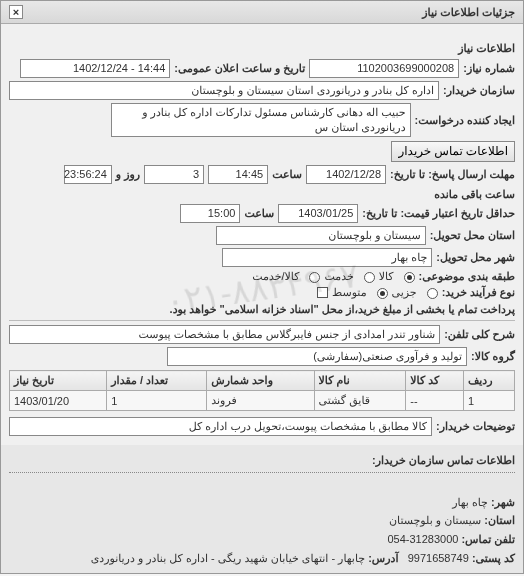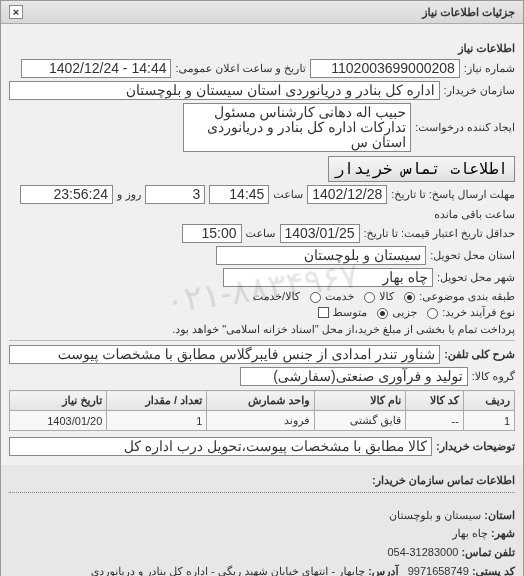--- a/index.html
+++ b/index.html
@@ -35,37 +35,38 @@
   }
   .row {
     display: flex;
     align-items: center;
     gap: 4px;
     margin: 3px 0;
     flex-wrap: wrap;
   }
   .label {
     white-space: nowrap;
+    font-weight: bold;
   }
   .field, .field-ro {
     background: #fff;
     border: 1px solid #888;
     padding: 1px 4px;
     font-family: inherit;
-    font-size: 14px;
+    font-size: 11px;
     min-height: 17px;
     line-height: 15px;
   }
   .field-ro { background: #fff; }
   .btn {
     background: linear-gradient(#f8f8f8,#e0e0e0);
     border: 1px solid #888;
     padding: 2px 6px;
-    font-family: Liberation Mono, monospace;
-    font-size: 16px;
+    font-family: Liberation Serif, serif;
+    font-size: 12px;
     cursor: pointer;
   }
   .radio-group { display: flex; align-items: flex-end; gap: 10px; }
   .radio-dot, .radio-empty {
     width: 11px; height: 11px; border: 1px solid #555; border-radius: 50%;
     display: inline-block; position: relative; background: #fff;
   }
   .radio-dot::after {
     content:""; position:absolute; top:2px; left:2px; width:5px; height:5px;
     background:#333; border-radius:50%;
@@ -78,48 +79,48 @@
   }
   .table {
     width: 100%;
     border-collapse: collapse;
     background: #fff;
     margin-top: 4px;
   }
   .table th, .table td {
     border: 1px solid #aaa;
     padding: 3px 4px;
-    text-align: right;
+    text-align: left;
   }
   .table th {
     background: linear-gradient(#f4f4f4,#e4e4e4);
     font-weight: bold;
   }
   .zebra { background: #f7f7f7; }
   .contact-block {
     background: #e7e7e7;
     padding: 6px 8px;
     font-size: 11px;
     line-height: 1.7;
   }
   .contact-block .hdr {
     font-weight: bold;
     border-bottom: 1px dotted #888;
     padding-bottom: 2px;
-    margin-bottom: 13px;
+    margin-bottom: 20px;
   }
   .kv b { font-weight: bold; }
   .wm {
     position: fixed; top: 50%; left: 50%;
     transform: translate(-50%,-50%) rotate(-8deg);
     font-size: 34px; color: rgba(0,0,0,0.10);
     letter-spacing: 6px; pointer-events:none;
   }
-  .w60{width:60px}.w70{width:93px}.w90{width:80px}.w150{width:150px}
-  .w210{width:210px}.w260{width:228px}.grow{flex:1}
+  .w60{width:60px}.w70{width:48px}.w90{width:80px}.w150{width:150px}
+  .w210{width:210px}.w260{width:300px}.grow{flex:1}
 </style>
 </head>
 <body>
 
 <div class="window">
   <div class="titlebar">
     <span>جزئیات اطلاعات نیاز</span>
     <span class="close-x">×</span>
   </div>
 
@@ -239,21 +240,21 @@
     </table>
 
     <div class="row" style="margin-top:6px">
       <span class="label" style="font-weight:bold">توضیحات خریدار:</span>
       <span class="field-ro grow">کالا مطابق با مشخصات پیوست،تحویل درب اداره کل</span>
     </div>
   </div>
 
   <div class="contact-block">
     <div class="hdr">اطلاعات تماس سازمان خریدار:</div>
+    <div class="kv"><b>شهر:</b> <span>چاه بهار</span></div>
     <div class="kv"><b>استان:</b> <span>سیستان و بلوچستان</span></div>
-    <div class="kv"><b>شهر:</b> <span>چاه بهار</span></div>
     <div class="kv"><b>تلفن تماس:</b> <span>31283000-054</span></div>
     <div class="kv"><b>کد پستی:</b> <span>9971658749</span> &nbsp; <b>آدرس:</b> <span>چابهار - انتهای خیابان شهید ریگی - اداره کل بنادر و دریانوردی</span></div>
 
   </div>
 </div>
 
 <div class="wm">۰۲۱-۸۸۳۴۹۶۷</div>
 
 </body></html>

